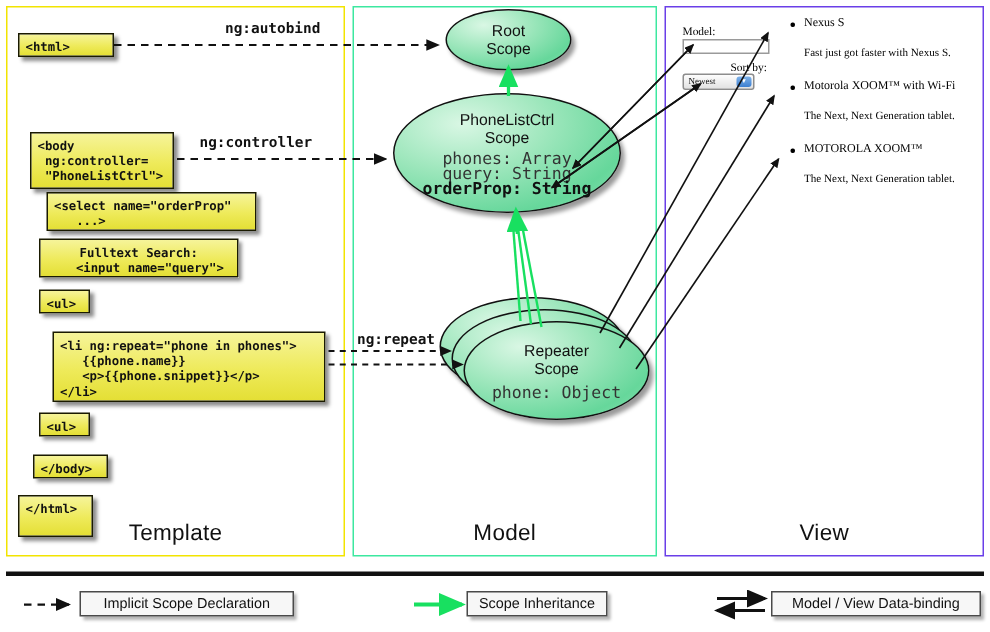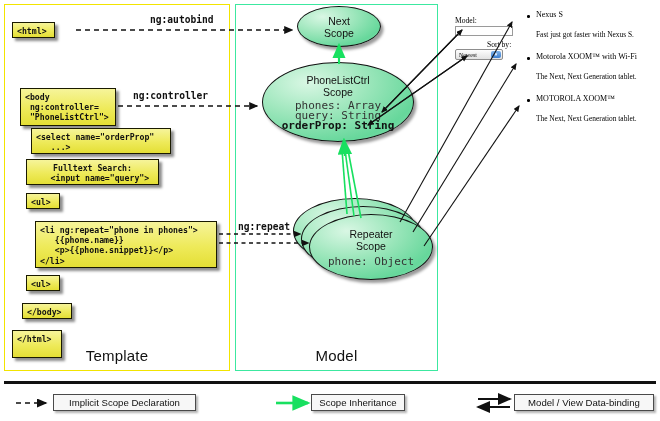--- a/index.html
+++ b/index.html
@@ -61,22 +61,25 @@
 <body>
 
 <div id="stage">
 
   <div class="panel" id="panel-template">
     <div class="panel-label">Template</div>
   </div>
   <div class="panel" id="panel-model">
     <div class="panel-label">Model</div>
   </div>
-
-  <div class="code" style="left:12px;top:22px;width:43px;height:16px;">&lt;html&gt;</div>
+  <div class="panel" id="panel-view">
+    <div class="panel-label">View</div>
+  </div>
+
+  <div class="code" style="left:12px;top:22px;width:64px;height:16px;">&lt;html&gt;</div>
 
   <div class="code" style="left:20px;top:88px;width:96px;height:38px;">&lt;body
  ng:controller=
  "PhoneListCtrl"&gt;</div>
 
   <div class="code" style="left:31px;top:128px;width:140px;height:26px;">&lt;select name="orderProp"
    ...&gt;</div>
 
   <div class="code" style="left:26px;top:159px;width:133px;height:26px;text-align:center;">Fulltext Search:
    &lt;input name="query"&gt;</div>
@@ -88,21 +91,21 @@
    &lt;p&gt;{{phone.snippet}}&lt;/p&gt;
 &lt;/li&gt;</div>
 
   <div class="code" style="left:26px;top:275px;width:34px;height:16px;">&lt;ul&gt;</div>
 
   <div class="code" style="left:22px;top:303px;width:50px;height:16px;">&lt;/body&gt;</div>
 
   <div class="code" style="left:12px;top:330px;width:50px;height:28px;">&lt;/html&gt;</div>
 
   <div class="scope" style="left:297px;top:6px;width:84px;height:41px;">
-    <div class="tt">Next</div>
+    <div class="tt">Root</div>
     <div class="tt">Scope</div>
   </div>
 
   <div class="scope" style="left:262px;top:62px;width:152px;height:80px;">
     <div class="tt">PhoneListCtrl</div>
     <div class="tt" style="margin-bottom:3px;">Scope</div>
     <div class="mono">phones: Array</div>
     <div class="mono">query: String</div>
     <div class="mono bold">orderProp: String</div>
   </div>

